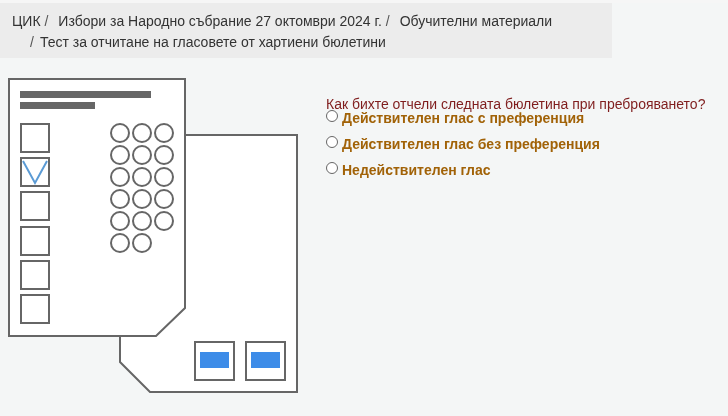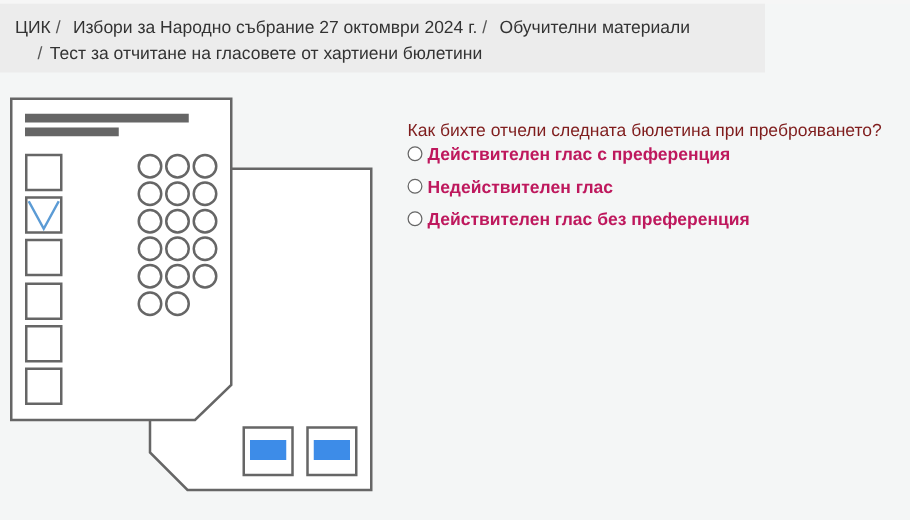--- a/index.html
+++ b/index.html
@@ -23,22 +23,22 @@
   .bc-link { color: #333; text-decoration: none; }
 
   .ballot { position: absolute; left: 0; top: 0; }
 
   .question {
     position: absolute; left: 326px; top: 96px;
     font-size: 14px; color: #7f1d1d; white-space: nowrap;
   }
   .options { position: absolute; left: 326px; top: 110px; }
   .option {
-    display: flex; align-items: center; height: 26px;
-    font-size: 14px; font-weight: bold; color: #be185d; white-space: nowrap;
+    display: flex; align-items: flex-start; height: 26px;
+    font-size: 14px; font-weight: bold; color: #a16207; white-space: nowrap;
     cursor: pointer;
   }
   .radio {
     width: 11px; height: 11px; border: 1px solid #666; border-radius: 50%;
     background: #fff; margin-right: 4px; box-sizing: border-box;
     width: 12px; height: 12px;
   }
 </style>
 </head>
 <body>
@@ -105,19 +105,19 @@
 
 <div class="question">Как бихте отчели следната бюлетина при преброяването?</div>
 
 <div class="options">
   <label class="option">
     <span class="radio"></span>
     <span>Действителен глас с преференция</span>
   </label>
   <label class="option">
     <span class="radio"></span>
-    <span>Недействителен глас</span>
+    <span>Действителен глас без преференция</span>
   </label>
   <label class="option">
     <span class="radio"></span>
-    <span>Действителен глас без преференция</span>
+    <span>Недействителен глас</span>
   </label>
 </div>
 
 </body></html>

